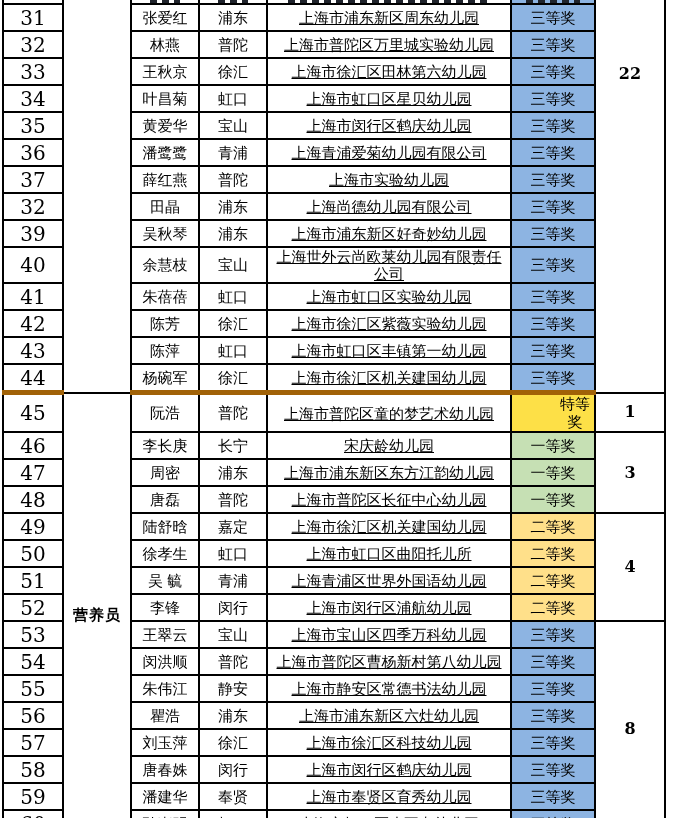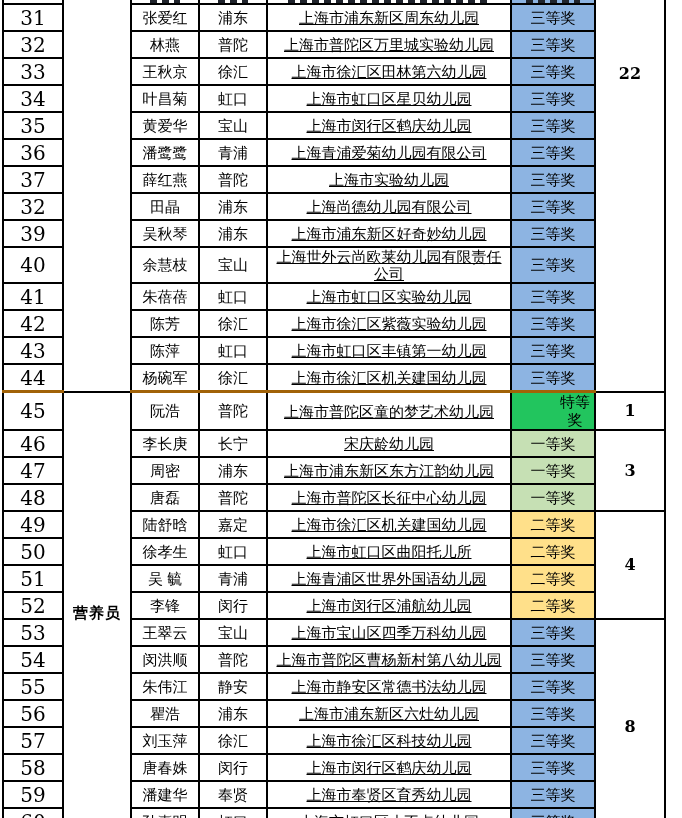--- a/index.html
+++ b/index.html
@@ -46,21 +46,21 @@
   .school-text{ text-decoration:underline; }
   td.count-cell{
     font-family:"DejaVu Serif","Liberation Serif",serif;
     font-weight:bold;
     font-size:16px;
   }
   td.count-top{
     vertical-align:top;
     padding-top:72px;
   }
-  tr.group-end td{ border-bottom:3px solid #a16207; }
+  tr.group-end td{ border-bottom:5px solid #a16207; }
   .cutmarks{
     height:3px;
     margin:0 14px;
     background:repeating-linear-gradient(90deg,#20242c 0 7px,transparent 7px 12px);
   }
   .cutmarks.short{ margin:0 18px; }
 </style>
 </head>
 <body>
 
@@ -189,21 +189,21 @@
     <td>徐汇</td>
     <td class="school-cell"><span class="school-text">上海市徐汇区机关建国幼儿园</span></td>
     <td style="background: rgb(141, 180, 226);">三等奖</td>
   </tr>
       <tr>
     <td class="num-cell">45</td>
     <td rowspan="16" class="cat-cell">营养员</td>
         <td>阮浩</td>
     <td>普陀</td>
     <td class="school-cell"><span class="school-text">上海市普陀区童的梦艺术幼儿园</span></td>
-    <td style="background: #22c55e; padding-left: 44px;">特等奖</td>
+    <td style="background: #fde047; padding-left: 44px;">特等奖</td>
   <td rowspan="1" class="count-cell">1</td>
       </tr>
       <tr>
     <td class="num-cell">46</td>
     <td>李长庚</td>
     <td>长宁</td>
     <td class="school-cell"><span class="school-text">宋庆龄幼儿园</span></td>
     <td style="background: rgb(198, 224, 180);">一等奖</td>
   <td rowspan="3" class="count-cell">3</td>
       </tr>

